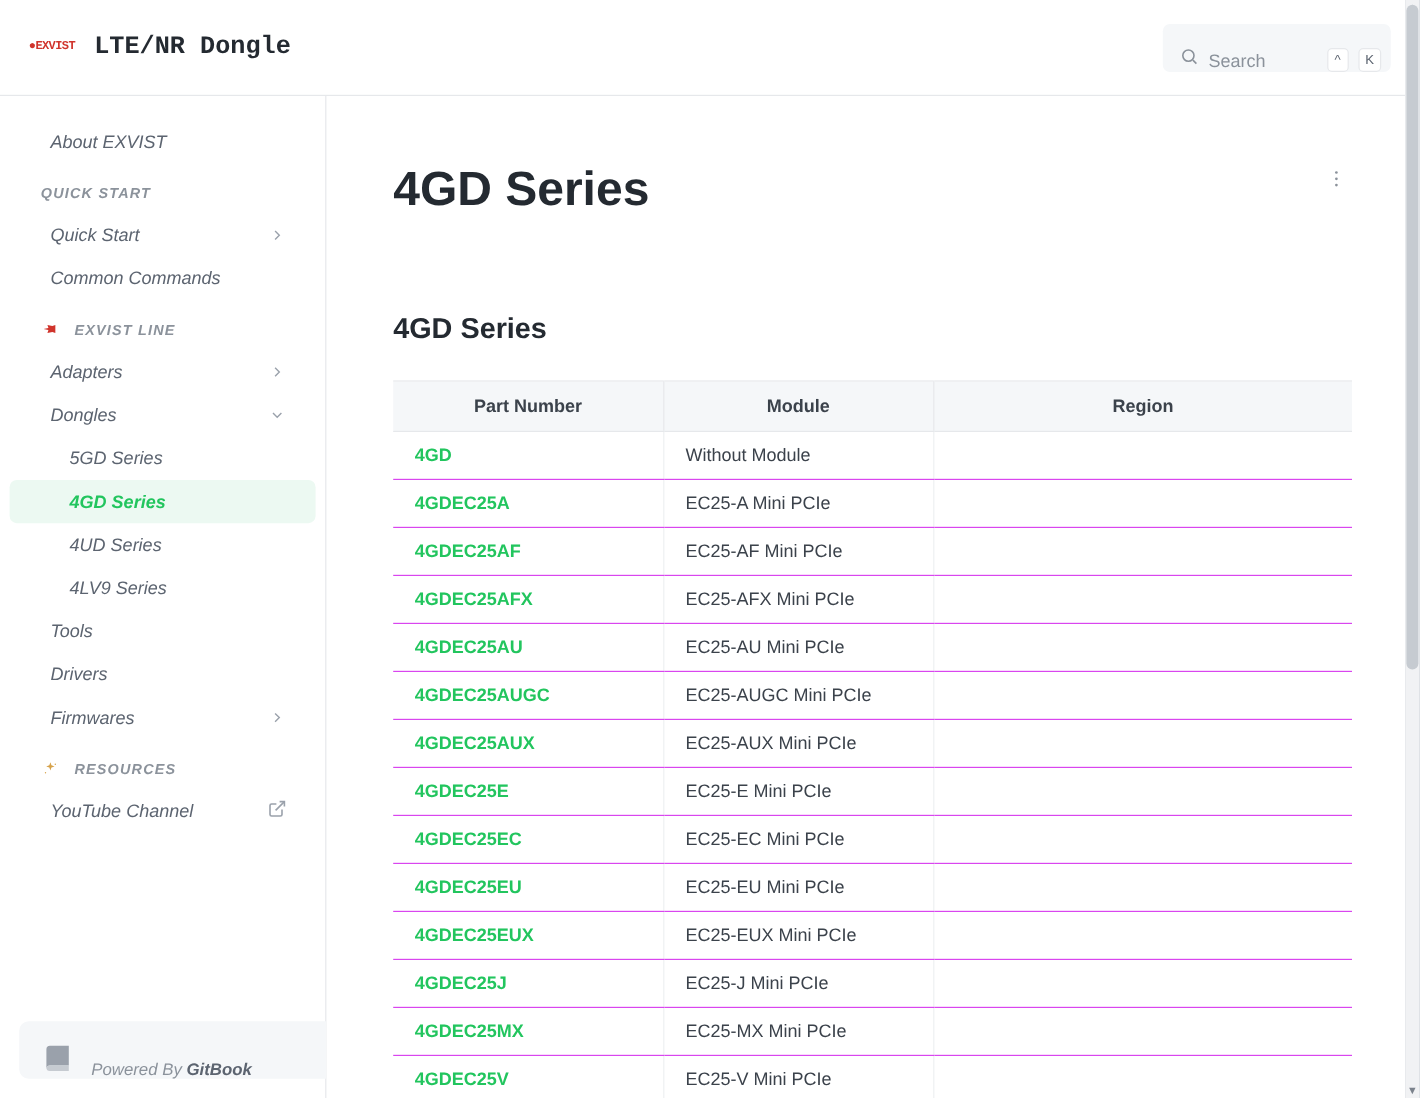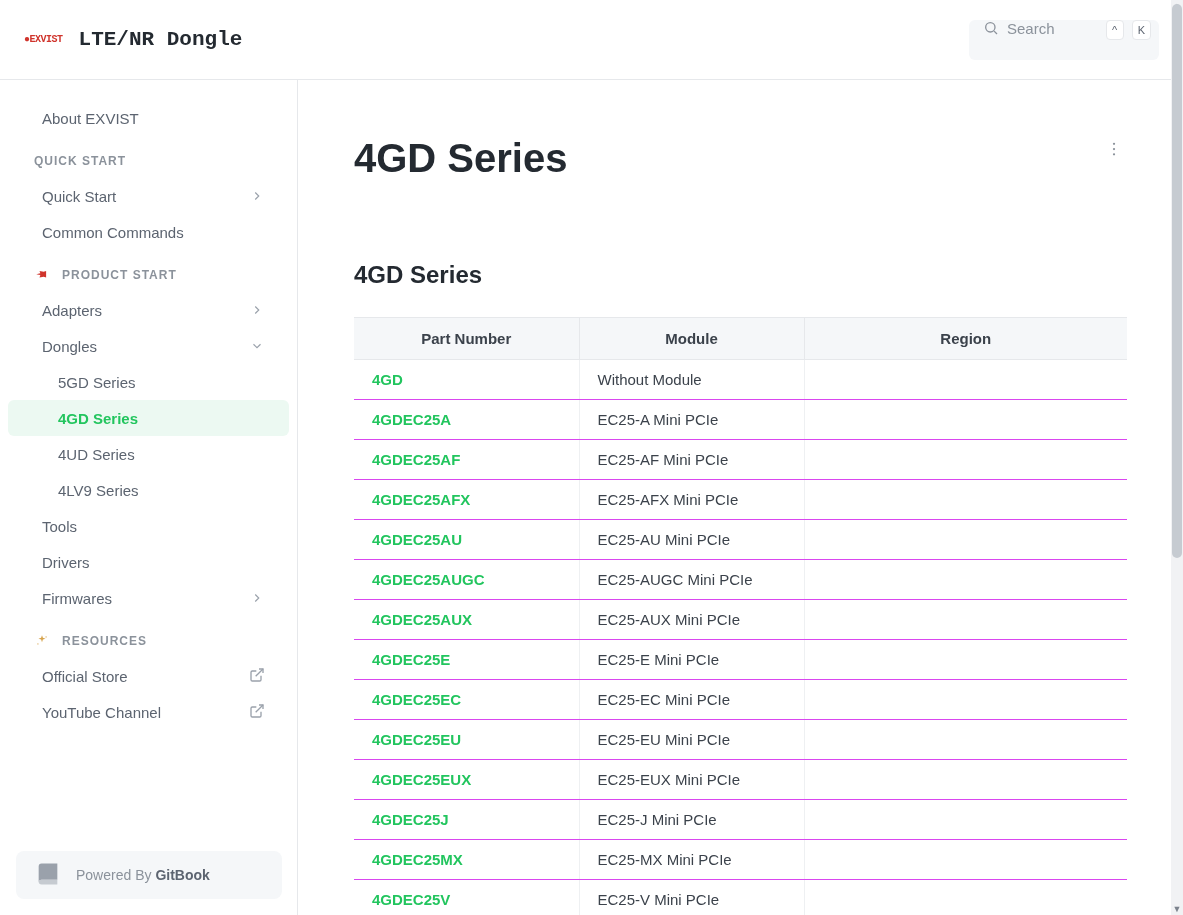--- a/index.html
+++ b/index.html
@@ -27,46 +27,47 @@
     color: #d0342c;
     letter-spacing: -0.5px;
   }
   .site-title { font-size: 21px; font-weight: 700; color: #242a31; }
   .search {
     background: #f5f7f9;
     border-radius: 6px;
     height: 40px;
     width: 190px;
     display: flex;
-    align-items: flex-start;
+    align-items: flex-end;
     padding: 0 8px 0 14px;
     gap: 8px;
     color: #8b929b;
     cursor: pointer;
   }
   .search svg { width: 16px; height: 16px; }
   .search-label { flex: 1; font-size: 15px; }
   .kbd {
     background: #fff;
     border: 1px solid #e6e8eb;
     border-radius: 4px;
     font-size: 11px;
     color: #5c6470;
     padding: 1px 5px;
     min-width: 18px;
     text-align: center;
     line-height: 16px;
   }
   .layout { display: flex; height: calc(915px - 80px); }
   .sidebar {
-    width: 298px;
+    width: 272px;
     border-right: 1px solid #e6e8eb;
     overflow-y: auto;
     padding: 20px 0 0 0;
     position: relative;
+    font-style: italic;
   }
   .sidebar::-webkit-scrollbar { width: 8px; }
   .sidebar::-webkit-scrollbar-thumb { background: #c6cbd1; border-radius: 4px; }
   .nav-item {
     display: flex;
     align-items: center;
     padding: 8px 24px 8px 34px;
     font-size: 15px;
     color: #5c6470;
     cursor: pointer;
@@ -100,21 +101,21 @@
   .chevron svg { width: 14px; height: 14px; stroke: #9aa1ab; }
   .ext-icon svg { width: 16px; height: 16px; stroke: #9aa1ab; }
   .powered {
     position: absolute;
     left: 16px; bottom: 16px;
     width: 266px;
     background: #f5f7f9;
     border-radius: 8px;
     height: 48px;
     display: flex;
-    align-items: center;
+    align-items: flex-end;
     gap: 14px;
     padding: 0 18px;
     color: #8b929b;
     font-size: 14px;
     cursor: pointer;
   }
   .powered strong { color: #5c6470; font-weight: 700; }
   .book-icon svg { width: 28px; height: 28px; }
   .main {
     flex: 1;
@@ -238,21 +239,21 @@
     <div class="nav-item">
       <span>Common Commands</span>
     </div>
 
     <div class="nav-section">
       <span class="icon-slot">
         <svg width="14" height="14" viewBox="0 0 24 24" fill="#d0342c">
             <path d="M14 4l6 6-4 2-4 6-2-4-6 4 4-6-4-2 6-4 2-4z" transform="rotate(45 12 12)"></path>
           </svg>
       </span>
-      <span>PRODUCT START</span>
+      <span>EXVIST LINE</span>
     </div>
     <div class="nav-item">
       <span>Adapters</span>
       <span class="chevron">
           <svg viewBox="0 0 24 24" fill="none" stroke="currentColor" stroke-width="2">
             <polyline points="9 18 15 12 9 6"></polyline>
           </svg>
         </span>
     </div>
     <div class="nav-item">
@@ -293,28 +294,20 @@
 
     <div class="nav-section">
       <span class="icon-slot">
         <svg width="14" height="14" viewBox="0 0 24 24" fill="#d6a24a">
             <path d="M12 2l1.5 4.5L18 8l-4.5 1.5L12 14l-1.5-4.5L6 8l4.5-1.5z"></path>
             <circle cx="19" cy="5" r="1"></circle>
             <circle cx="5" cy="17" r="1"></circle>
           </svg>
       </span>
       <span>RESOURCES</span>
-    </div>
-    <div class="nav-item">
-      <span>Official Store</span>
-      <span class="ext-icon"><svg viewBox="0 0 24 24" fill="none" stroke="currentColor" stroke-width="2">
-            <path d="M18 13v6a2 2 0 0 1-2 2H5a2 2 0 0 1-2-2V8a2 2 0 0 1 2-2h6"></path>
-            <polyline points="15 3 21 3 21 9"></polyline>
-            <line x1="10" y1="14" x2="21" y2="3"></line>
-          </svg></span>
     </div>
     <div class="nav-item">
       <span>YouTube Channel</span>
       <span class="ext-icon"><svg viewBox="0 0 24 24" fill="none" stroke="currentColor" stroke-width="2">
             <path d="M18 13v6a2 2 0 0 1-2 2H5a2 2 0 0 1-2-2V8a2 2 0 0 1 2-2h6"></path>
             <polyline points="15 3 21 3 21 9"></polyline>
             <line x1="10" y1="14" x2="21" y2="3"></line>
           </svg></span>
     </div>
 

